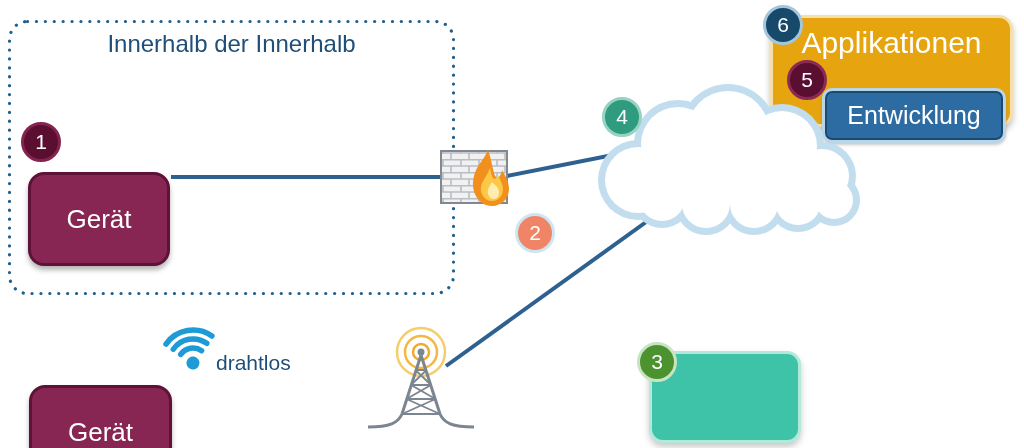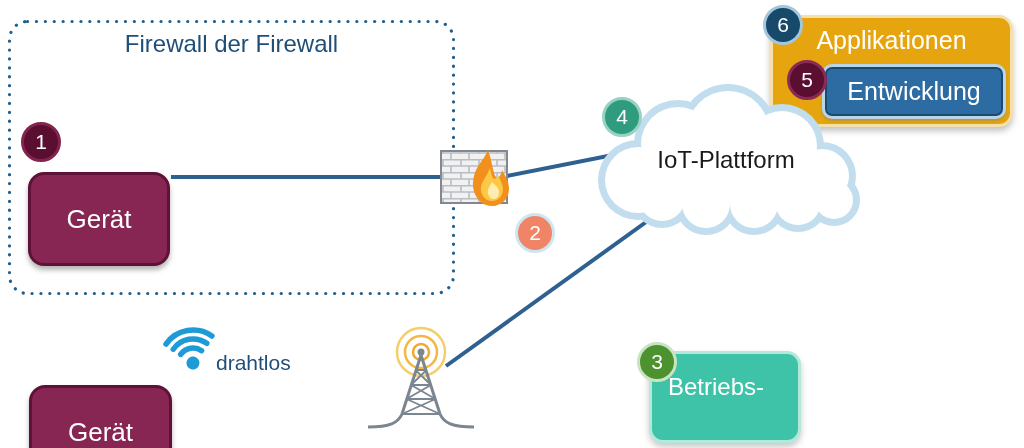--- a/index.html
+++ b/index.html
@@ -18,25 +18,25 @@
   .device{
     background:#872652;border:3px solid #5E1238;border-radius:16px;
     font-size:26px;box-shadow:0 4px 5px rgba(90,90,90,.45);margin-top:44px;
   }
   .apps{
     background:#E6A50F;border:3px solid #F3E0AC;border-radius:14px;
     box-shadow:0 4px 6px rgba(120,120,120,.45);
   }
   .apps-label{
     position:absolute;left:0;top:8px;width:100%;text-align:center;
-    font-size:25px;color:#fff;
+    font-size:30px;color:#fff;
   }
   .dev{
     background:#2D6CA2;border:3px solid #B9D6E9;border-radius:10px;
-    font-size:25px;box-shadow:inset 0 0 0 2px rgba(23,62,95,.75),0 2px 3px rgba(120,120,120,.4);
+    font-size:25px;box-shadow:inset 0 0 0 2px rgba(23,62,95,.75),0 2px 3px rgba(120,120,120,.4);margin-top:24px;
   }
   .ops{
     background:#3EC3A8;border:3px solid #B2E9D9;border-radius:14px;
     font-size:24px;line-height:35px;box-shadow:0 4px 6px rgba(120,120,120,.4);
     display:block;padding:15px 0 0 16px;
   }
   .badge{
     position:absolute;width:34px;height:34px;border-radius:50%;
     display:flex;align-items:center;justify-content:center;
     color:#fff;font-size:21px;z-index:30;box-sizing:content-box;
@@ -59,40 +59,39 @@
 
 <div id="stage">
 
   <svg class="abs" width="1024" height="448" viewBox="0 0 1024 448" style="left:0;top:0;z-index:1">
     <path d="M171 177 L441 177" stroke="#2E6090" stroke-width="4" fill="none"></path>
     <path d="M507 176 L618 154" stroke="#2E6090" stroke-width="4" fill="none"></path>
     <path d="M446 366 L660 212" stroke="#2E6090" stroke-width="4" fill="none"></path>
     <rect x="9.5" y="21.5" width="444" height="272" rx="18" fill="none" stroke="#20608F" stroke-width="3.2" stroke-dasharray="0.1 8.8" stroke-linecap="round"></rect>
   </svg>
 
-  <div class="zone-title">Firewall der Firewall</div>
+  <div class="zone-title">Innerhalb der Innerhalb</div>
 
   <div class="node device z10" style="left:28px;top:128px;width:142px;height:94px">
     <span>Gerät</span>
   </div>
 
   <div class="node device z10" style="left:29px;top:341px;width:143px;height:94px">
     <span>Gerät</span>
   </div>
 
   <div class="node apps z10" style="left:770px;top:15px;width:243px;height:112px">
     <div class="apps-label">Applikationen</div>
   </div>
 
   <div class="node dev" style="left:822px;top:64px;width:184px;height:55px;z-index:12">
     <span>Entwicklung</span>
   </div>
 
   <div class="node ops z10" style="left:649px;top:351px;width:152px;height:92px">
-    <span style="display:block">Betriebs-</span>
   </div>
 
   <svg class="abs z20" width="280" height="152" viewBox="0 0 280 152" style="left:586px;top:84px">
     <g fill="#C2DDED">
       <circle cx="52" cy="96" r="40"></circle>
         <circle cx="92" cy="60" r="44"></circle>
       <circle cx="142" cy="48" r="48"></circle>
         <circle cx="196" cy="62" r="42"></circle>
       <circle cx="236" cy="92" r="34"></circle>
         <circle cx="248" cy="116" r="26"></circle>
@@ -108,21 +107,20 @@
         <circle cx="196" cy="62" r="35"></circle>
       <circle cx="236" cy="92" r="27"></circle>
         <circle cx="248" cy="116" r="19"></circle>
       <circle cx="212" cy="118" r="23"></circle>
         <circle cx="168" cy="120" r="24"></circle>
       <circle cx="120" cy="120" r="24"></circle>
         <circle cx="76" cy="114" r="23"></circle>
       <rect x="60" y="58" width="150" height="60"></rect>
     </g>
   </svg>
-  <div class="cloud-label">IoT-Plattform</div>
 
   <svg class="abs z25" width="78" height="64" viewBox="0 0 78 64" style="left:438px;top:146px">
     <defs>
       <pattern id="bricks" width="18" height="13" patternUnits="userSpaceOnUse">
         <rect width="18" height="13" fill="#F1F1F1"></rect>
         <path d="M0 0.8H18 M0 7H18 M5 0.8V7 M13 7V13.2" stroke="#B9BEC5" stroke-width="1.6" fill="none"></path>
       </pattern>
     </defs>
     <rect x="3" y="5" width="66" height="52" fill="url(#bricks)" stroke="#81888F" stroke-width="2"></rect>
     <path d="M50 4 C46 14 38 20 36 30 C34 38 35 45 38 50 C41 56 47 60 54 60 C64 60 71 52 71 43 C71 36 68 31 64 24 C63 30 60 33 58 31 C55 28 54 14 50 4 Z" fill="#F2901E"></path>

